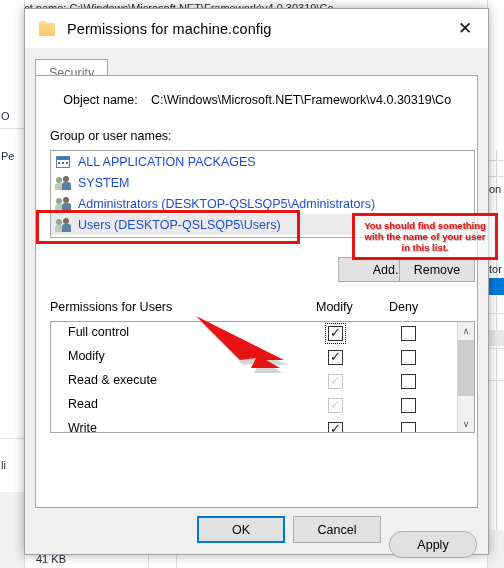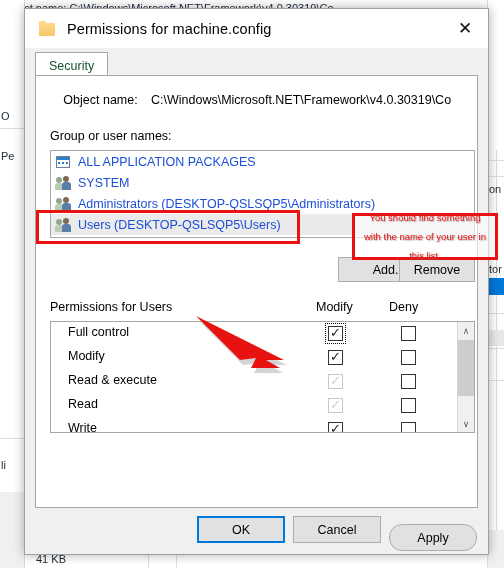--- a/index.html
+++ b/index.html
@@ -37,23 +37,23 @@
   .folder:before{content:"";position:absolute;left:0;top:-2px;width:7px;height:3px;background:#ffd88a;border-radius:1px 1px 0 0;}
   #title-text{font-size:14.5px;color:#000;letter-spacing:.1px;}
   #close-btn{
     margin-left:auto;width:46px;height:39px;display:flex;align-items:center;justify-content:center;
     font-size:17px;color:#111;font-family:"DejaVu Sans",sans-serif;line-height:1;
   }
 
   
   #tabstrip{height:27px;position:relative;flex:none;padding-left:10px;}
   #tab-security{
-    position:absolute;left:10px;top:4px;height:27px;min-width:70px;padding:0 13px;
+    position:absolute;left:10px;top:11px;height:27px;min-width:70px;padding:0 13px;
     background:#ffffff;border:1px solid #a7a7a7;border-bottom:none;
-    display:flex;align-items:center;justify-content:center;font-size:12.5px;color:#14532d;
+    display:flex;align-items:center;justify-content:center;font-size:12.5px;color:#737373;
     box-sizing:border-box;
   }
   #tabpage{
     margin:0 10px;flex:1;background:#ffffff;border:1px solid #a7a7a7;
     position:relative;box-sizing:border-box;overflow:hidden;
   }
 
   .lbl{font-size:12.5px;color:#000;}
 
   #objname-row{position:absolute;left:14px;top:17px;right:4px;display:flex;white-space:nowrap;overflow:hidden;}
@@ -111,31 +111,31 @@
 
   #permscroll{position:absolute;right:0;top:0;width:16px;height:110px;background:#f0f0f0;border-left:1px solid #d6d6d6;}
   .sbtn{position:absolute;left:0;width:16px;height:17px;display:flex;align-items:center;justify-content:center;font-size:9px;color:#5a5a5a;font-family:"DejaVu Sans",sans-serif;}
   #sb-up{top:0;}
   #sb-down{bottom:0;}
   #sb-thumb{position:absolute;left:0;top:18px;width:16px;height:56px;background:#cdcdcd;}
 
   #buttonbar{height:46px;flex:none;position:relative;}
   #btn-ok{position:absolute;left:172px;top:8px;width:88px;height:27px;border:2px solid #0078d7;background:#e1e1e1;}
   #btn-cancel{position:absolute;left:268px;top:8px;width:88px;height:27px;}
-  #btn-apply{position:absolute;left:364px;top:16px;width:88px;height:27px;border-radius:13px;}
+  #btn-apply{position:absolute;left:364px;top:23px;width:88px;height:27px;border-radius:13px;}
 
   
   .anno-box{position:absolute;border:3px solid #e81212;box-sizing:border-box;}
   #anno-userrow{left:36px;top:210px;width:264px;height:34px;}
   #anno-note{
     left:352px;top:213px;width:146px;height:47px;background:rgba(255,255,255,.60);
     display:flex;align-items:center;justify-content:center;padding:2px 5px;
   }
   #anno-note span{
-    font-size:9.5px;line-height:19px;color:#e81212;text-align:center;font-weight:normal;
+    font-size:9.5px;line-height:11px;color:#e81212;text-align:center;font-weight:bold;
     text-shadow:1px 1px 1px rgba(120,120,120,.55);
   }
   #anno-arrow{position:absolute;left:196px;top:316px;width:146px;height:62px;}
 </style>
 </head>
 <body>
 
 <div id="backdrop">
   <div class="bg-text" style="left:1px;top:2px;width:502px;">Object name:        C:\Windows\Microsoft.NET\Framework\v4.0.30319\Co</div>
 

